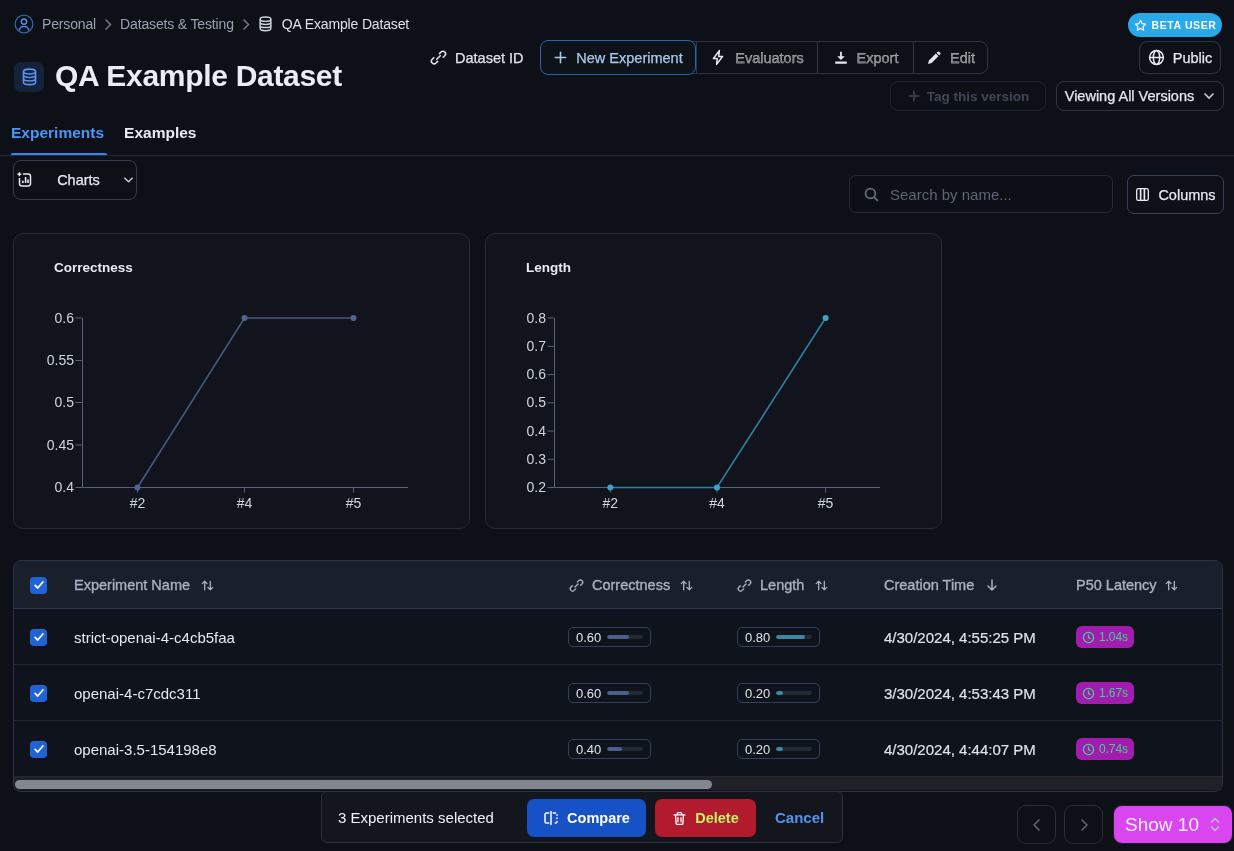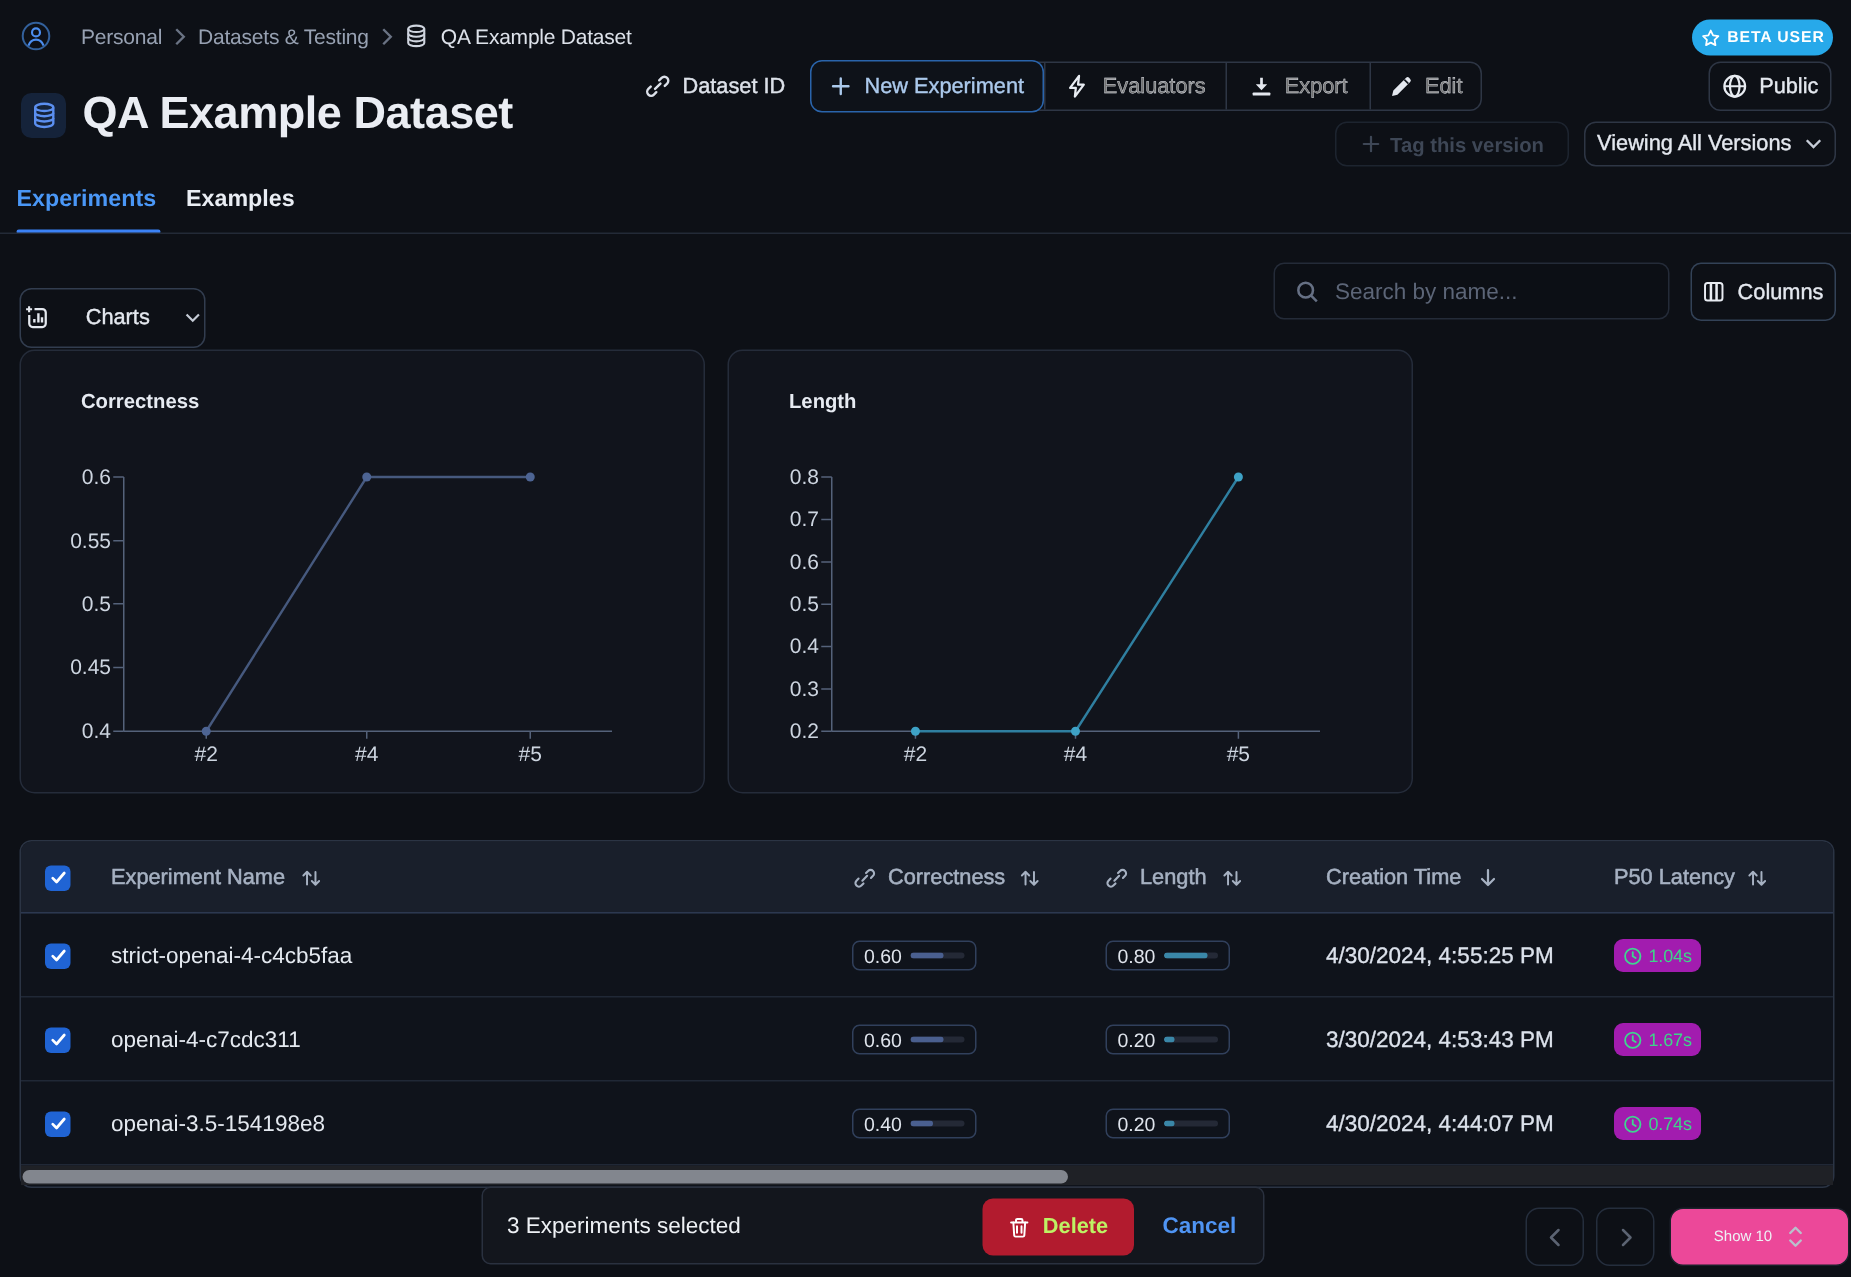--- a/index.html
+++ b/index.html
@@ -30,21 +30,21 @@
 #pub { left:1139px; top:41px; width:82px; height:33px; border:1px solid #2e3645; border-radius:8px; }
 #tagbtn { left:890px; top:81px; width:156px; height:30px; border:1px solid #1d242f; border-radius:8px; color:#3e4756; font-size:13.5px; font-weight:600; gap:6px; display:flex; align-items:center; justify-content:center; white-space:nowrap; }
 #vav { left:1056px; top:81px; width:168px; height:30px; border:1px solid #2e3645; border-radius:8px; font-size:14.5px; gap:9px; }
 
 
 #tabs { left:11px; top:124px; gap:20px; font-size:15.5px; font-weight:600; }
 #tab-underline { left:11px; top:153px; width:96px; height:3px; background:#3b82f6; border-radius:2px; }
 #tabline { left:0; top:155px; width:1234px; height:1px; background:#232a37; }
 
 
-#chartsbtn { left:13px; top:192px; width:124px; height:40px; border:1px solid #323d4f; border-radius:8px; gap:23px; }
+#chartsbtn { left:13px; top:160px; width:124px; height:40px; border:1px solid #323d4f; border-radius:8px; gap:23px; }
 #search { left:849px; top:175px; width:264px; height:38px; border:1px solid #242b38; border-radius:7px; background:#0c0f15; display:flex; align-items:center; gap:10px; padding:0 13px; color:#5c6577; font-size:15px; }
 #colsbtn { left:1127px; top:175px; width:97px; height:39px; border:1px solid #334257; border-radius:7px; gap:8px; }
 
 
 .card { top:233px; width:457px; height:296px; background:#11141c; border:1px solid #252c3a; border-radius:10px; }
 #card1 { left:13px; }
 #card2 { left:485px; }
 .ctitle { position:absolute; left:40px; top:26px; font-size:13.5px; font-weight:bold; color:#e7ebf2; }
 
 
@@ -65,32 +65,32 @@
 
 
 #selbar { left:321px; top:791px; width:522px; height:52px; background:#13161d; border:1px solid #2a313f; border-radius:6px; }
 #selbar .txt { position:absolute; left:16px; top:17px; color:#eef1f5; font-size:15px; white-space:nowrap; }
 #cmpbtn { position:absolute; left:205px; top:7px; width:119px; height:38px; border-radius:7px; background:#1652c5; color:#fff; font-size:14.5px; font-weight:600; display:flex; align-items:center; justify-content:center; gap:8px; }
 #delbtn { position:absolute; left:333px; top:7px; width:101px; height:38px; border-radius:7px; background:#b21b2e; color:#bef264; font-size:14.5px; font-weight:600; display:flex; align-items:center; justify-content:center; gap:8px; }
 #cancel { position:absolute; left:453px; top:17px; color:#4f94f3; font-size:15px; font-weight:600; }
 
 
 .pgbtn { top:805px; width:39px; height:39px; border:1px solid #252e3d; border-radius:9px; display:flex; align-items:center; justify-content:center; }
-#show10 { left:1113px; top:805px; width:120px; height:39px; background:#ec4899; border:1px solid #1c212b; border-radius:9px; color:#eef1f5; font-size:10px; display:flex; align-items:center; justify-content:center; gap:10px; }
+#show10 { left:1113px; top:805px; width:120px; height:39px; background:#d946ef; border:1px solid #1c212b; border-radius:9px; color:#eef1f5; font-size:19px; display:flex; align-items:center; justify-content:center; gap:10px; }
 </style>
 </head>
 <body>
 
 <div class="abs row" id="crumb">
   <svg width="20" height="20" viewBox="0 0 21 21" fill="none">
       <circle cx="10.5" cy="10.5" r="9.3" stroke="#33619c" stroke-width="1.4"></circle>
       <circle cx="10.5" cy="8" r="2.8" stroke="#4b8ef0" stroke-width="1.5"></circle>
       <path d="M5.2 17.2c1-2.8 2.9-4.2 5.3-4.2s4.3 1.4 5.3 4.2" stroke="#4b8ef0" stroke-width="1.5"></path>
     </svg>
-  <span style="margin-left:20px">Personal</span>
+  <span style="margin-left:8px">Personal</span>
   <svg class="sep" width="8" height="13" viewBox="0 0 8 13" fill="none" stroke="#6a7384" stroke-width="1.6">
       <path d="M1.5 1.5l5 5-5 5"></path>
     </svg>
   <span>Datasets &amp; Testing</span>
   <svg class="sep" width="8" height="13" viewBox="0 0 8 13" fill="none" stroke="#6a7384" stroke-width="1.6">
       <path d="M1.5 1.5l5 5-5 5"></path>
     </svg>
   <svg width="15" height="16" viewBox="0 0 16 17" fill="none" stroke="#cfd5df" stroke-width="1.5" style="margin-right:9px">
       <ellipse cx="8" cy="3.4" rx="5.7" ry="2.3"></ellipse>
       <path d="M2.3 3.4v10c0 1.27 2.55 2.3 5.7 2.3s5.7-1.03 5.7-2.3v-10"></path>
@@ -347,20 +347,28 @@
           <circle cx="8" cy="8" r="6.3"></circle>
           <path d="M8 4.6V8l2.4 1.5"></path>
         </svg>0.74s</span>
   </div>
 </div>
 <div class="abs" id="sbtrack"></div>
 <div class="abs" id="sbthumb"></div>
 
 <div class="abs" id="selbar">
   <span class="txt">3 Experiments selected</span>
+  <div id="cmpbtn">
+    <svg width="16" height="16" viewBox="0 0 16 16" fill="none" stroke="#fff" stroke-width="1.5" stroke-linecap="round">
+        <path d="M8 1.5v13"></path>
+        <path d="M5.8 3H3.6A1.6 1.6 0 002 4.6v6.8A1.6 1.6 0 003.6 13h2.2"></path>
+        <path d="M10.2 3h2.2A1.6 1.6 0 0114 4.6v.6M14 8v.6M14 11.4a1.6 1.6 0 01-1.6 1.6h-2.2" stroke-dasharray="2.4 2.2"></path>
+      </svg>
+    Compare
+  </div>
   <div id="delbtn">
     <svg width="15" height="15" viewBox="0 0 16 16" fill="none" stroke="#fff" stroke-width="1.4" stroke-linecap="round">
         <path d="M2.2 4.2h11.6"></path>
         <path d="M5.7 4V2.6a.9.9 0 01.9-.9h2.8a.9.9 0 01.9.9V4"></path>
         <path d="M3.8 4.2l.6 9.2a1 1 0 001 .9h5.2a1 1 0 001-.9l.6-9.2"></path>
         <path d="M6.4 7v4.5M9.6 7v4.5"></path>
       </svg>
     Delete
   </div>
   <span id="cancel">Cancel</span>

